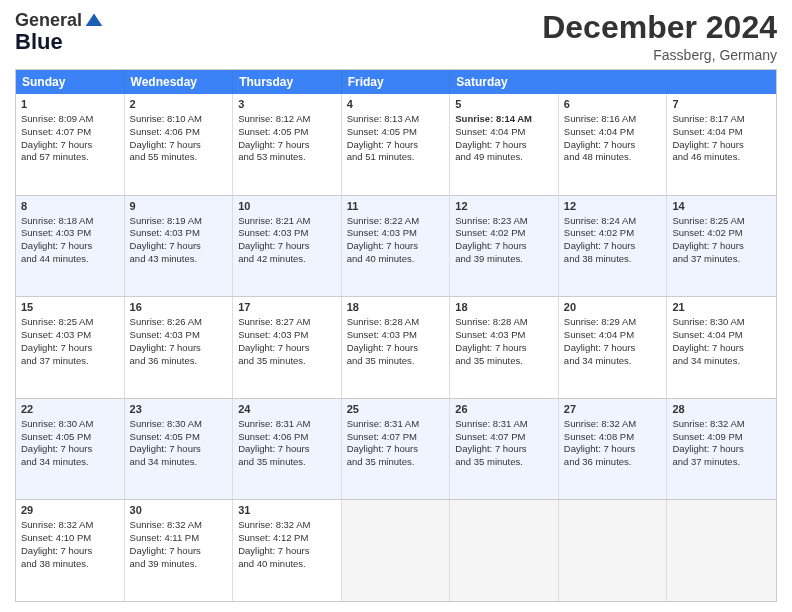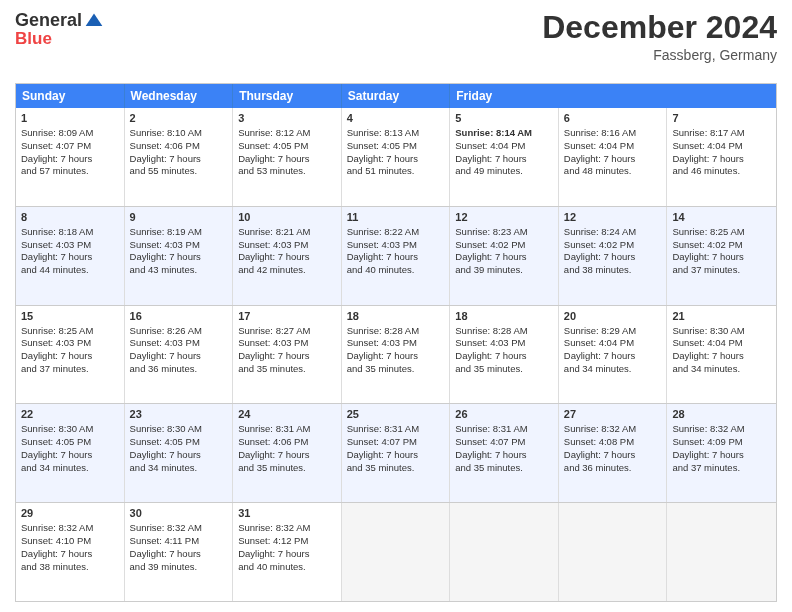--- a/index.html
+++ b/index.html
@@ -14,21 +14,21 @@
       width: 792px;
       height: 612px;
       padding: 10px 15px;
       display: flex;
       flex-direction: column;
     }
     .header {
       display: flex;
       justify-content: space-between;
       align-items: flex-start;
-      margin-bottom: 20px;
+      margin-bottom: 6px;
     }
     .logo {
       display: flex;
       flex-direction: column;
       align-items: flex-start;
     }
     .logo-text {
       display: flex;
       align-items: center;
       font-size: 18px;
@@ -113,35 +113,35 @@
 
 <div class="page">
   <div class="header">
     <div class="logo">
       <div class="logo-text">
         <span class="logo-general">General</span>
         <svg class="logo-icon" viewBox="0 0 24 24">
           <polygon points="12,3 22,18 2,18" fill="#1a5fb4"></polygon>
         </svg>
       </div>
-      <span class="logo-blue" style="font-size:17px;font-weight:bold;color:#ef4444;margin-top:-2px;">Blue</span>
+      <span class="logo-blue" style="font-size:22px;font-weight:bold;color:#0f172a;margin-top:-2px;">Blue</span>
     </div>
     <div class="title-block">
       <div class="month-title">December 2024</div>
       <div class="location">Fassberg, Germany</div>
     </div>
   </div>
 
   <div class="calendar">
     <div class="cal-header">
     <div class="cal-header-cell">Sunday</div>
         <div class="cal-header-cell">Wednesday</div>
         <div class="cal-header-cell">Thursday</div>
+        <div class="cal-header-cell">Friday</div>
         <div class="cal-header-cell">Saturday</div>
-        <div class="cal-header-cell">Friday</div>
       </div>
     <div class="cal-body">
     <div class="cal-row">
           <div class="cal-cell">
             <span class="day-num">1</span>
             <span style="display: block;">Sunrise: 8:09 AM</span>
             <span style="display: block;">Sunset: 4:07 PM</span>
             <span style="display: block;">Daylight: 7 hours</span>
             <span style="display: block;">and 57 minutes.</span>
           </div>

